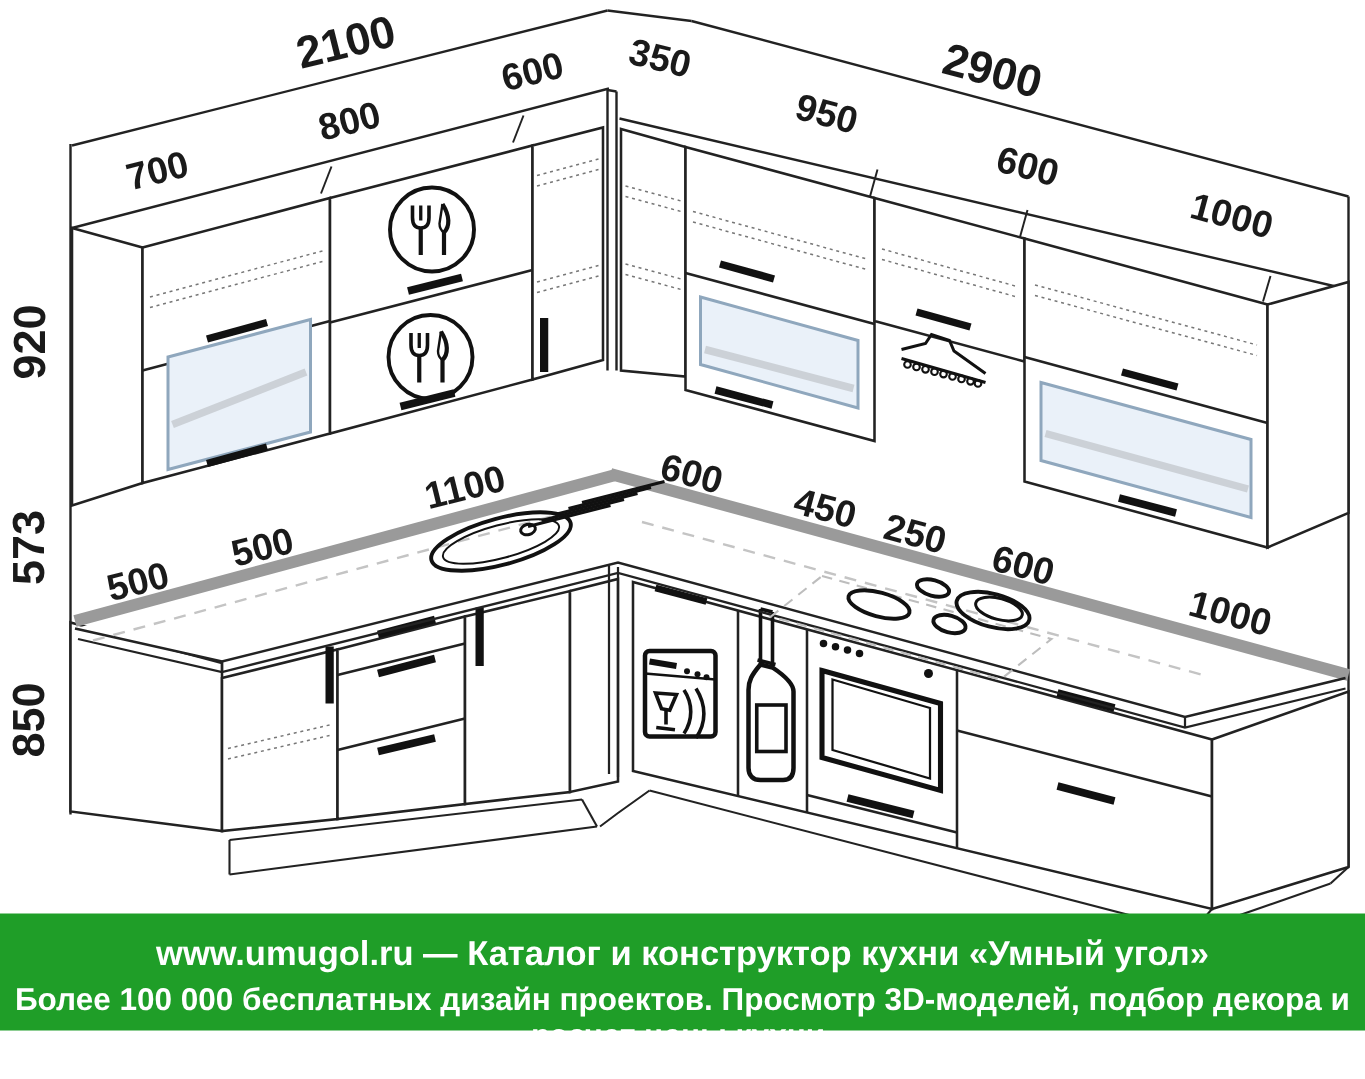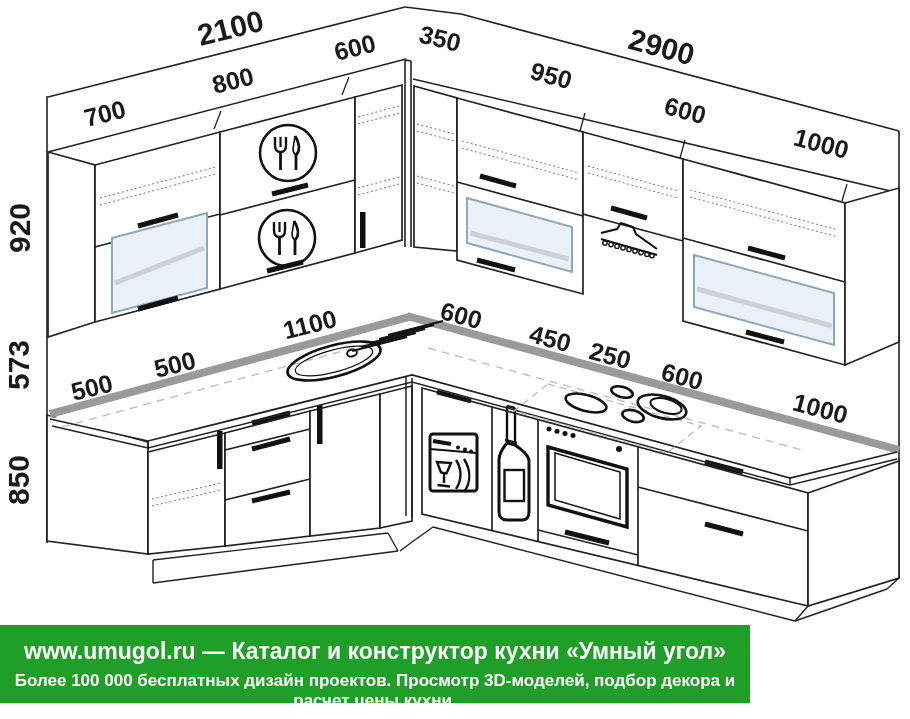--- a/index.html
+++ b/index.html
@@ -3,23 +3,23 @@
 <meta charset="utf-8">
 <style>
   html,body{margin:0;padding:0;background:#fff;}
   .stage{position:relative;width:910px;height:719px;background:#fff;overflow:hidden;
          font-family:"Liberation Sans", sans-serif;}
   .drawing{position:absolute;left:0;top:0;}
   svg text{font-family:"Liberation Sans", sans-serif;font-weight:bold;fill:#1a1a1a;}
   .dim{font-size:25px;}
   .dim-big{font-size:30px;}
   .dim-vert{font-size:30px;}
-  .footer{position:absolute;left:0;top:625px;width:750px;height:78px;text-align:center;color:#fff;}
+  .footer{position:absolute;left:0;top:609px;width:910px;height:78px;text-align:center;color:#fff;}
   .footer-line1{position:absolute;left:0;top:13px;width:100%;font-size:23px;font-weight:bold;}
-  .footer-line2{position:absolute;left:0;top:46px;width:100%;font-size:17px;font-weight:bold;}
+  .footer-line2{position:absolute;left:0;top:46px;width:100%;font-size:21px;font-weight:bold;}
 </style>
 </head>
 <body>
 
 <div class="stage">
 <svg class="drawing" width="910" height="641" viewBox="0 0 910 641">
   <defs>
     <g id="cutlery">
       <circle r="28" fill="#fff" stroke="#111" stroke-width="2.6"></circle>
       <path d="M-13,-16 V-8 Q-13,-1 -7.5,-1 Q-2,-1 -2,-8 V-16" fill="none" stroke="#111" stroke-width="2.4"></path>

